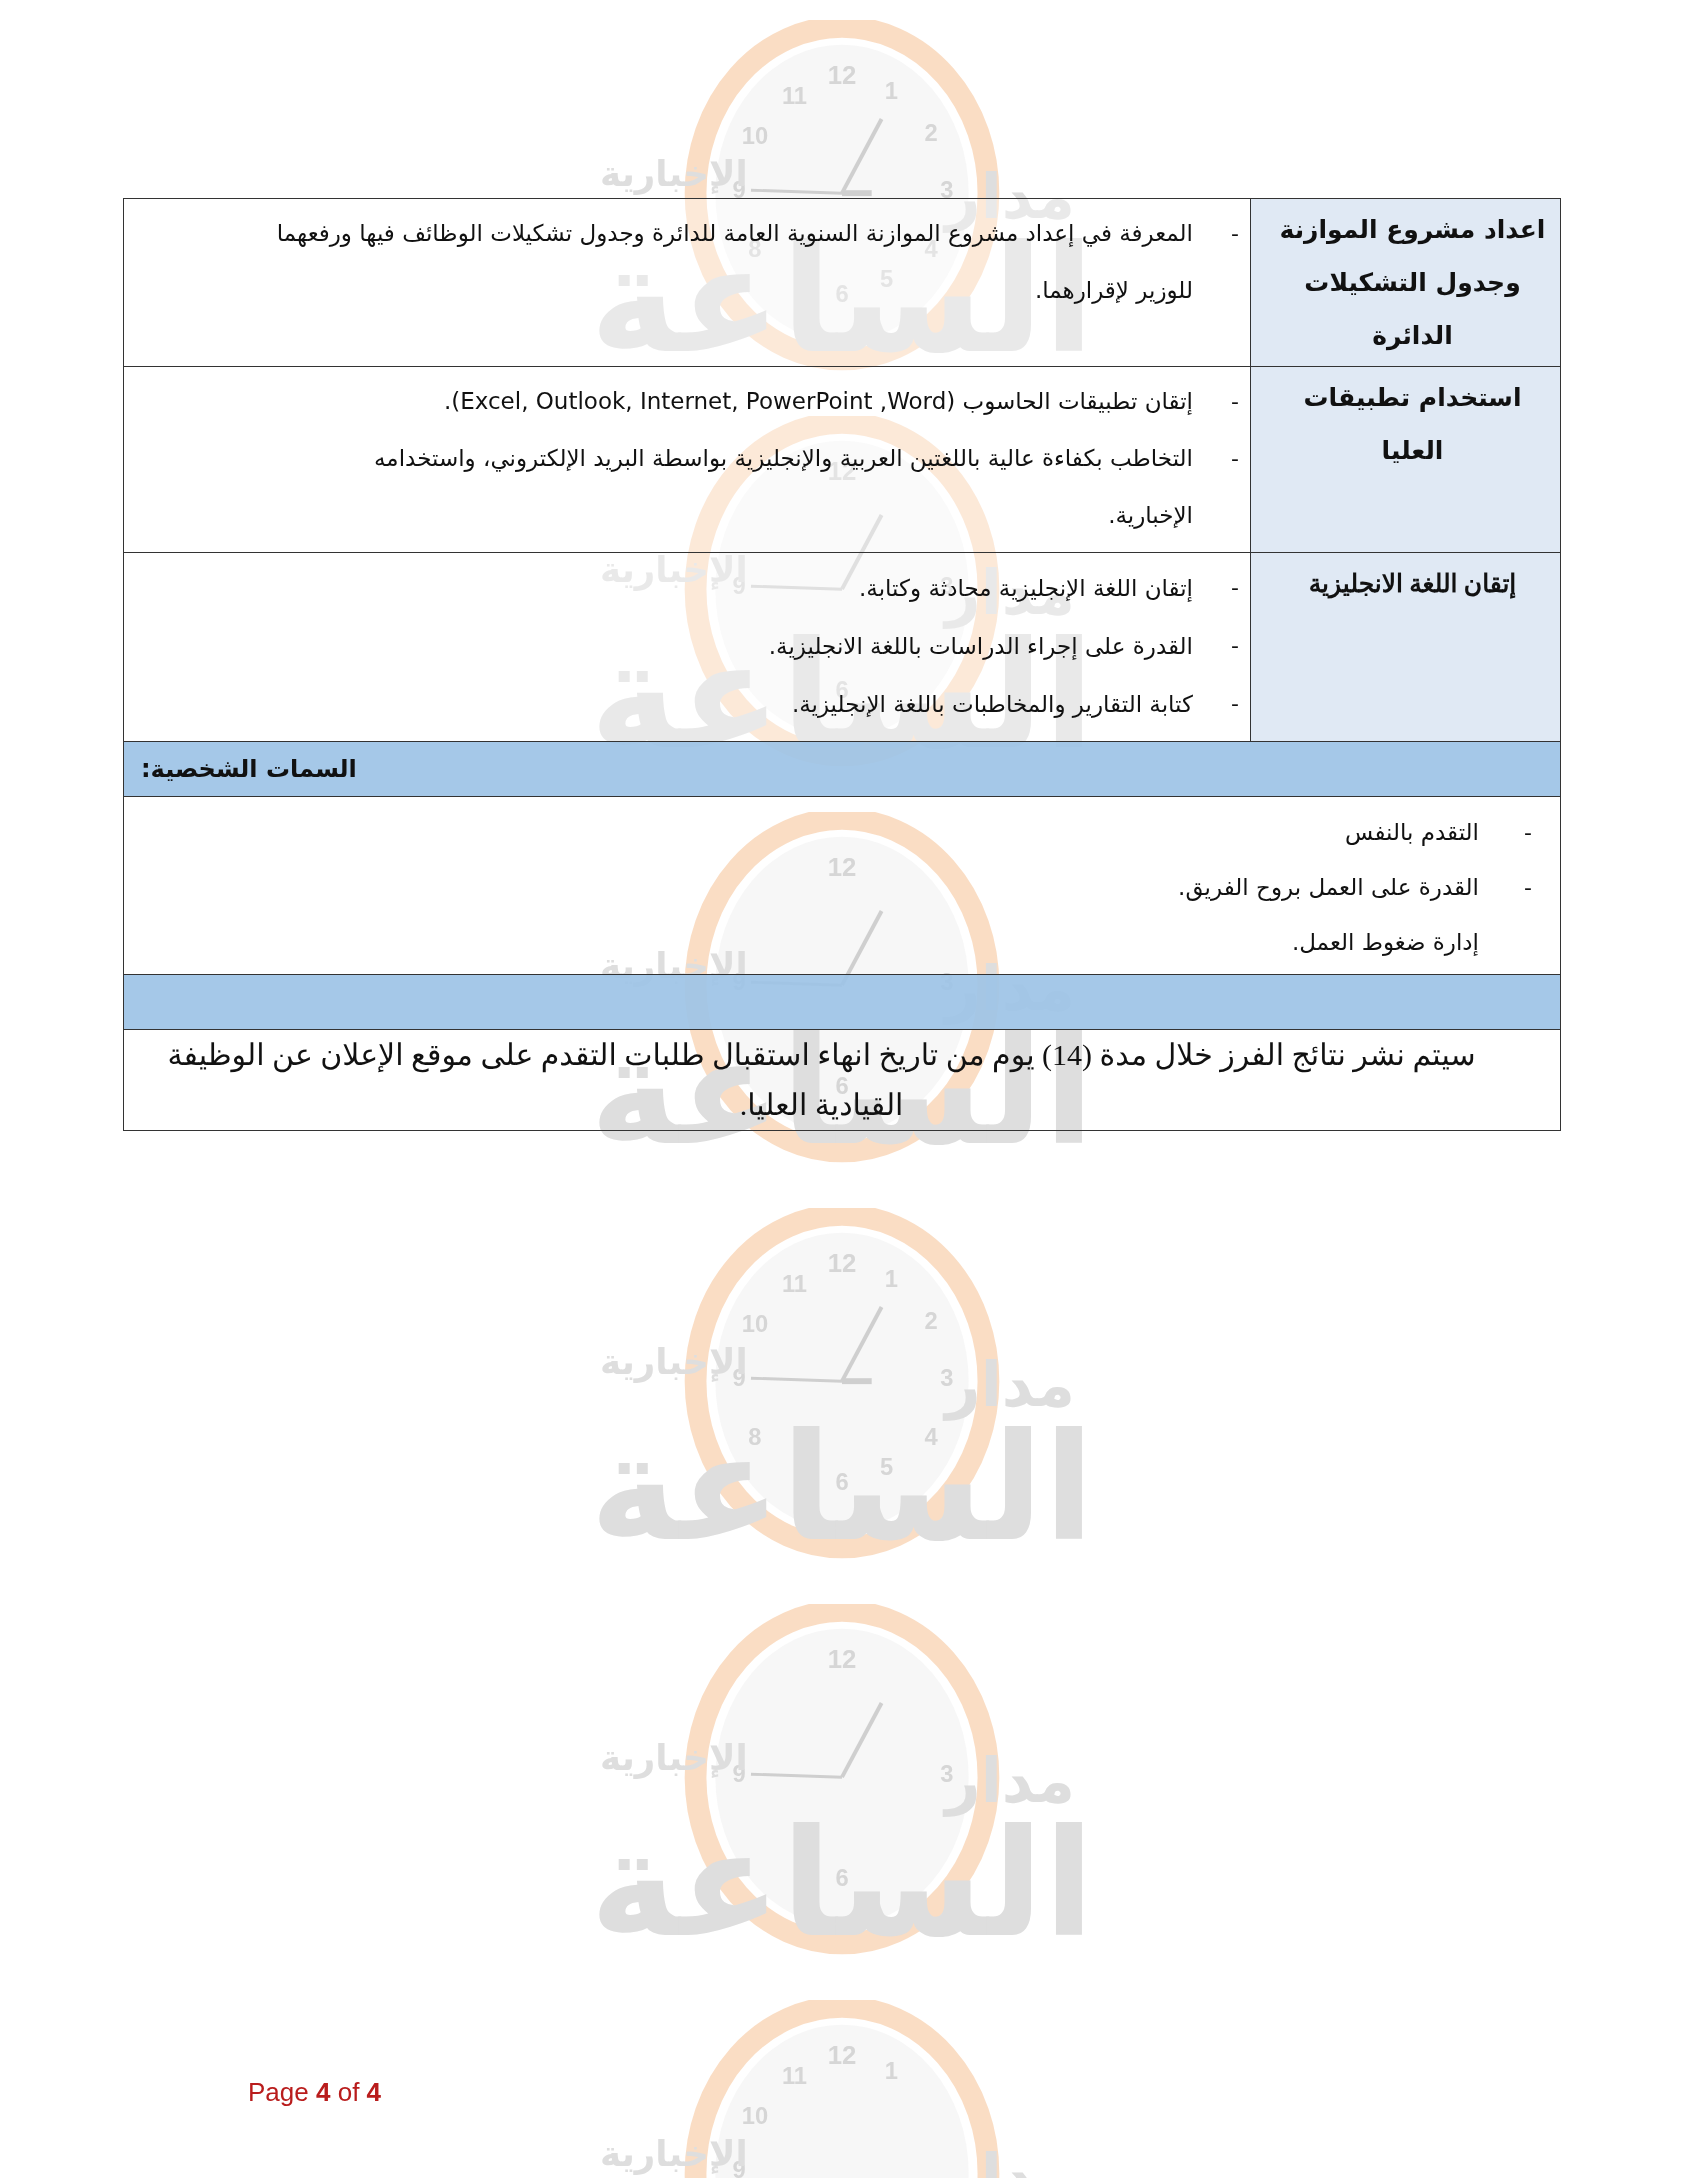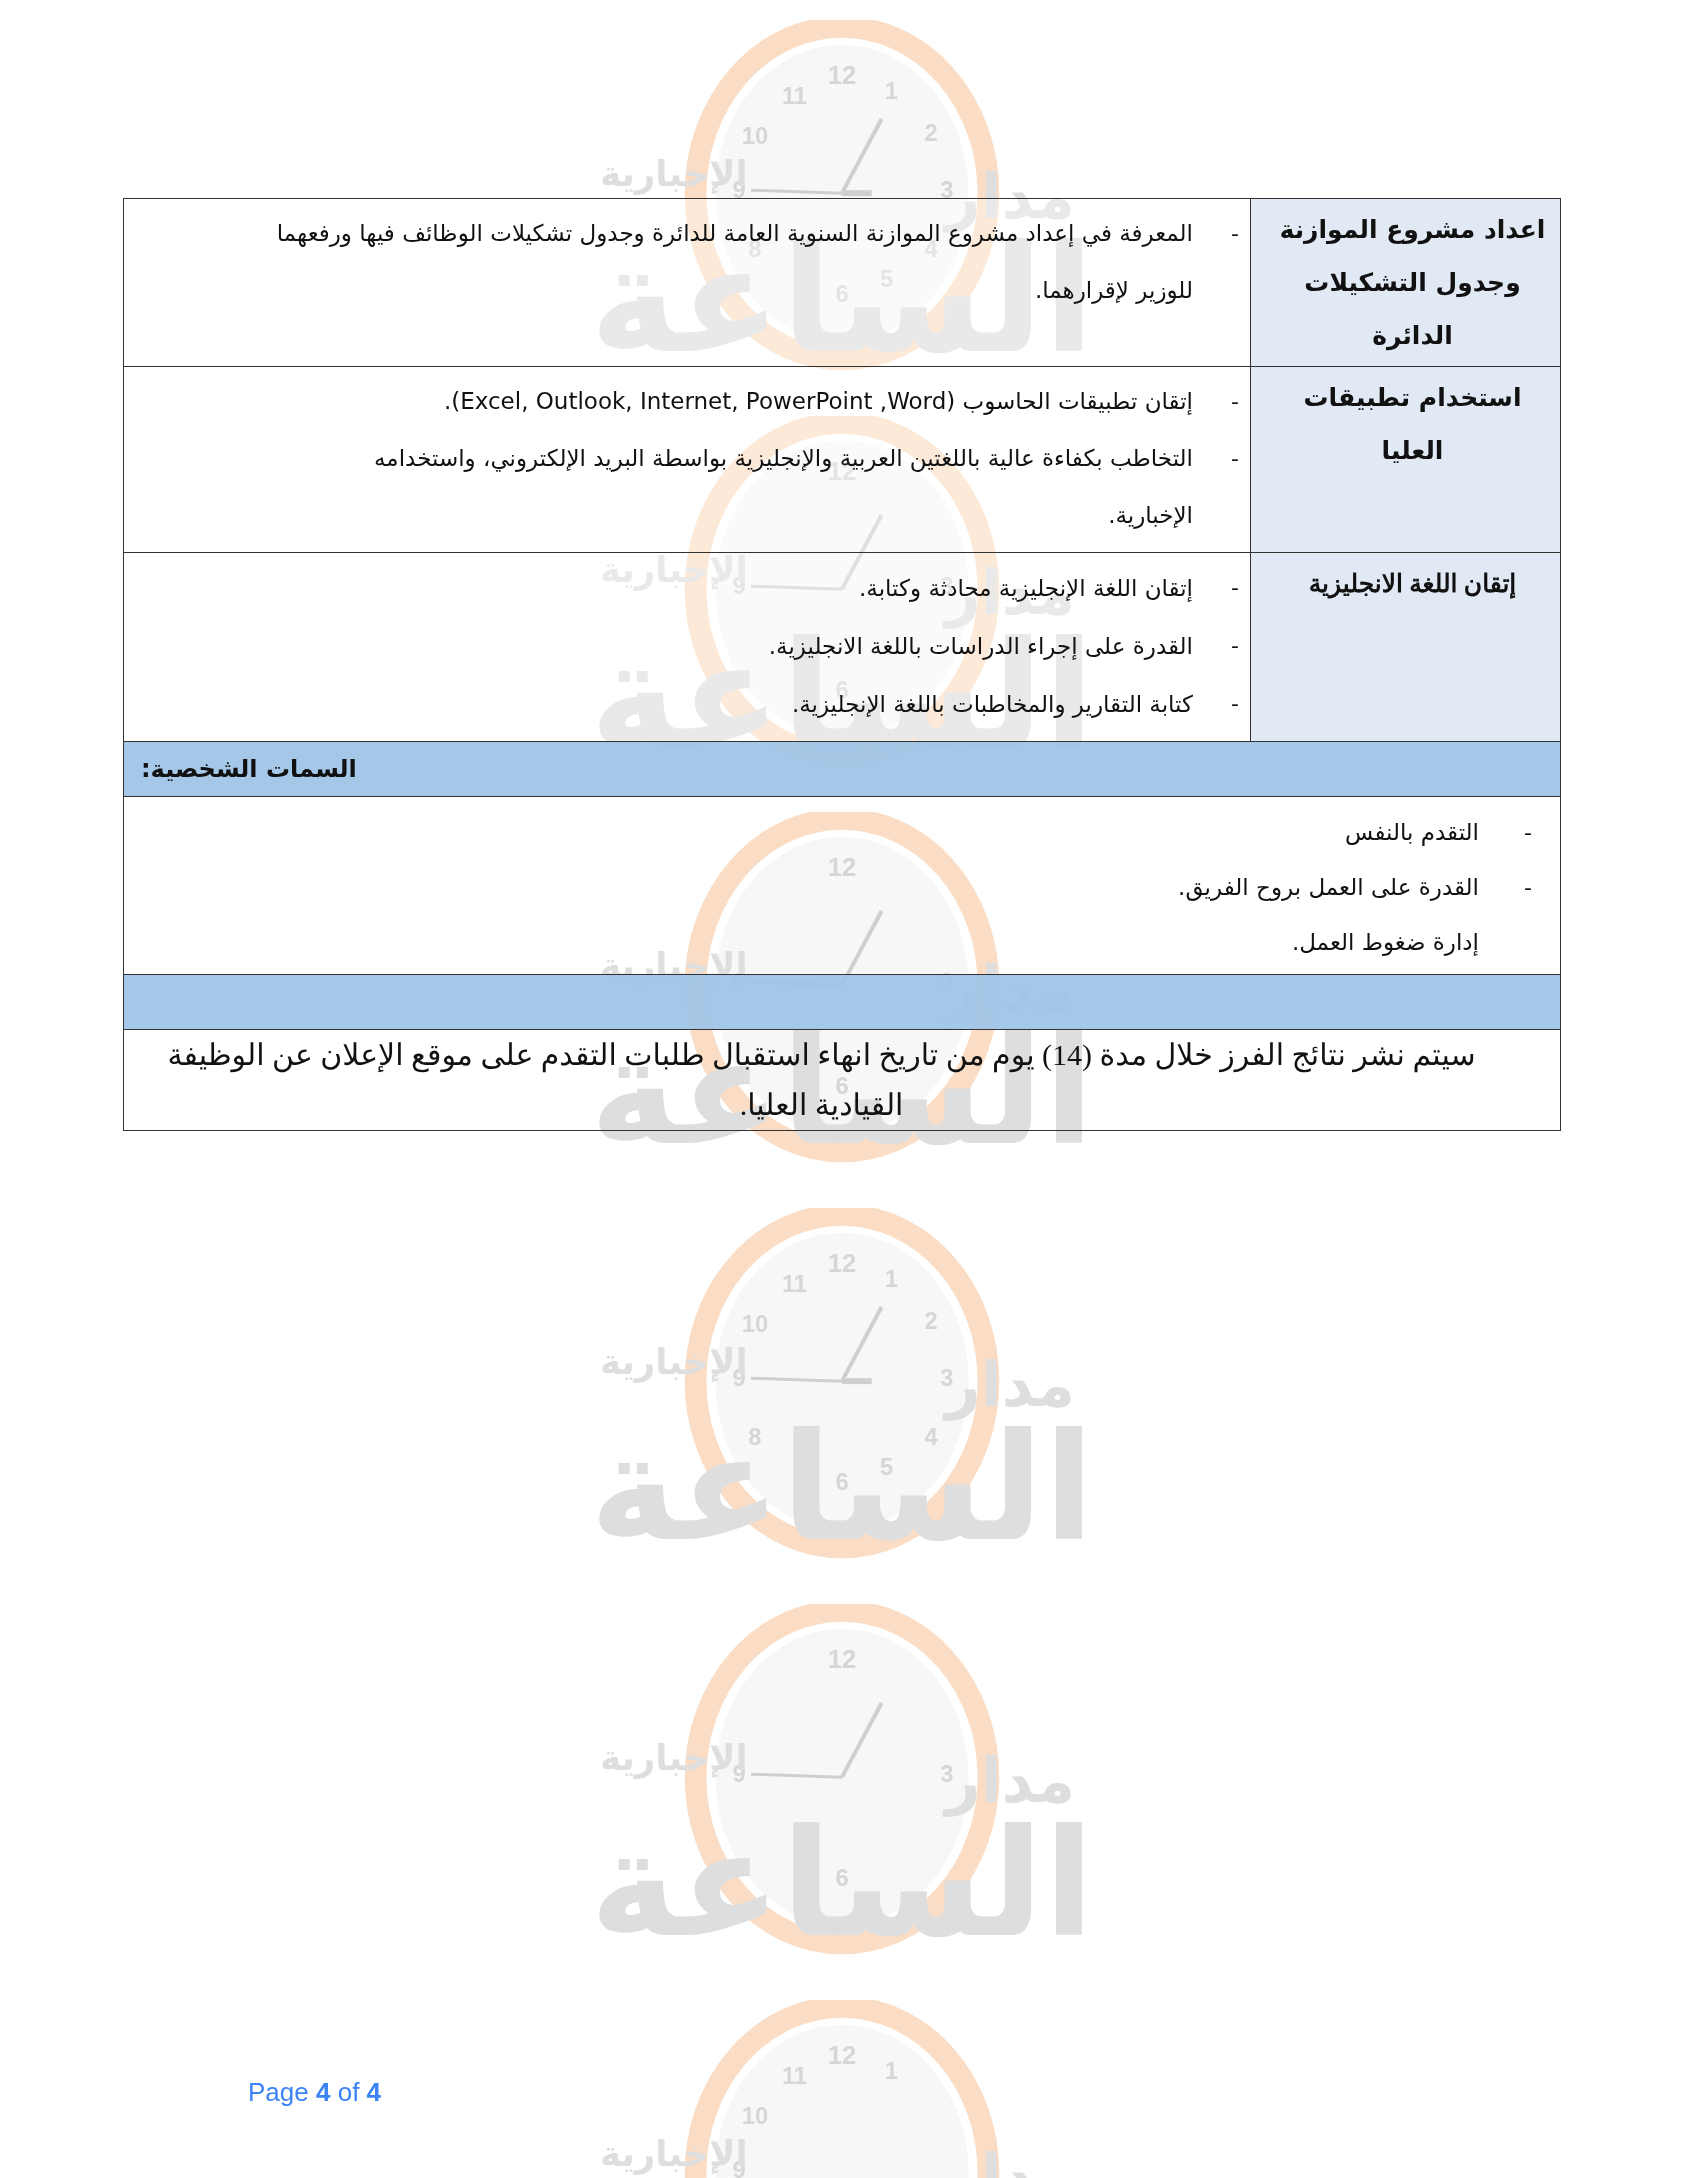--- a/index.html
+++ b/index.html
@@ -103,21 +103,21 @@
       text-align: center;
     }
 
     
     .page-footer {
       position: absolute;
       left: 248px;
       top: 2077px;
       font-family: "Liberation Sans", "DejaVu Sans", sans-serif;
       font-size: 26px;
-      color: #3b82f6;
+      color: #b91c1c;
       direction: ltr;
       z-index: 1;
     }
     .page-footer b { font-weight: bold; }
   </style>
 </head>
 <body>
 
 <div class="page">
 

